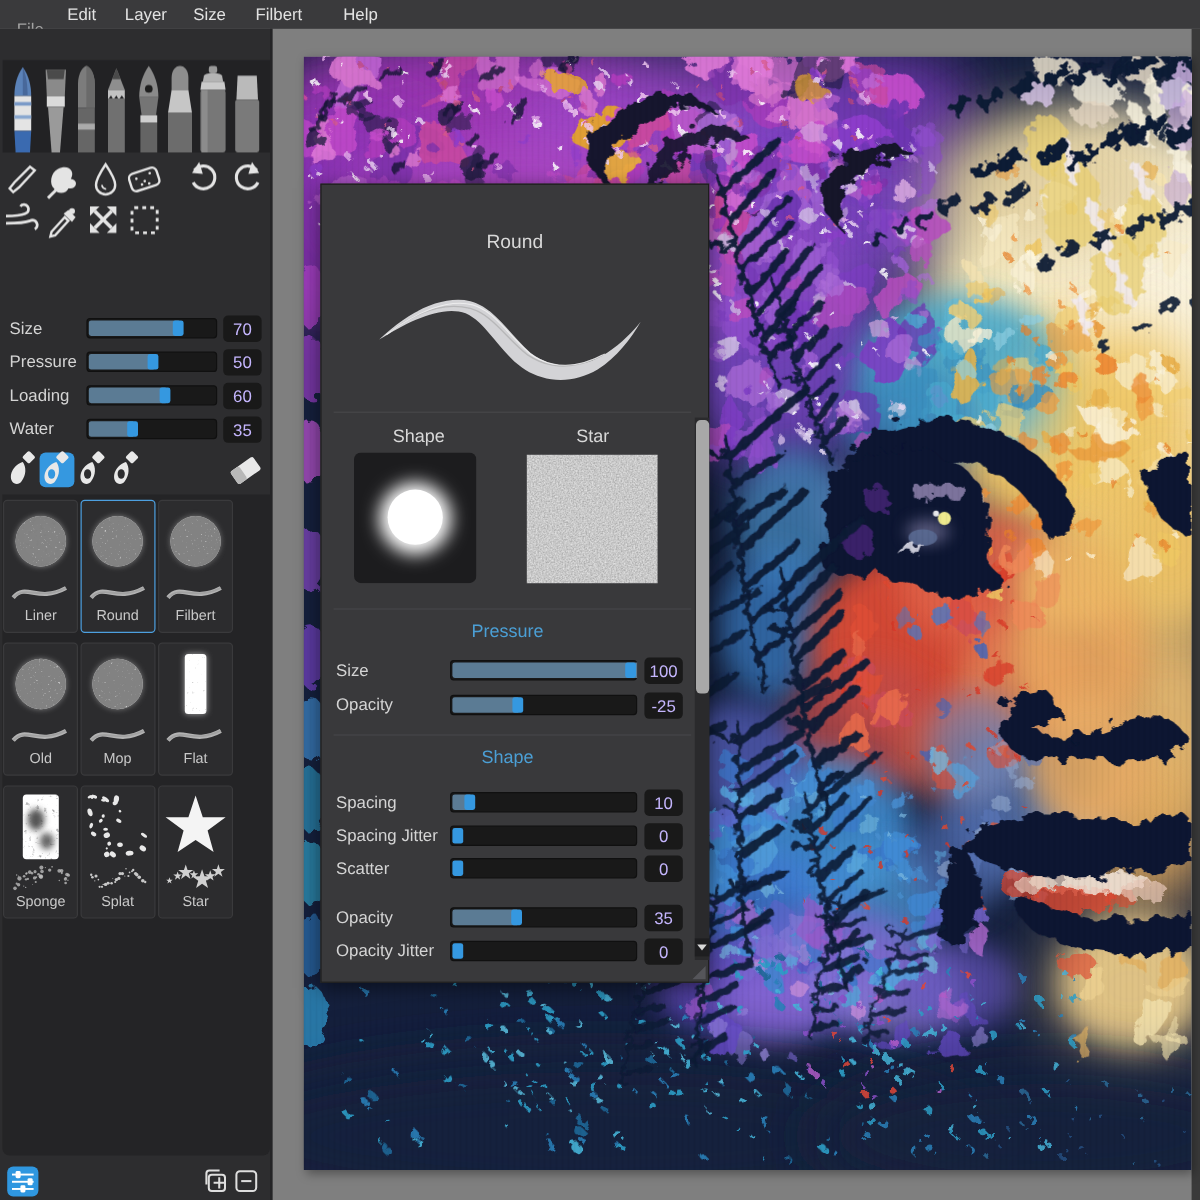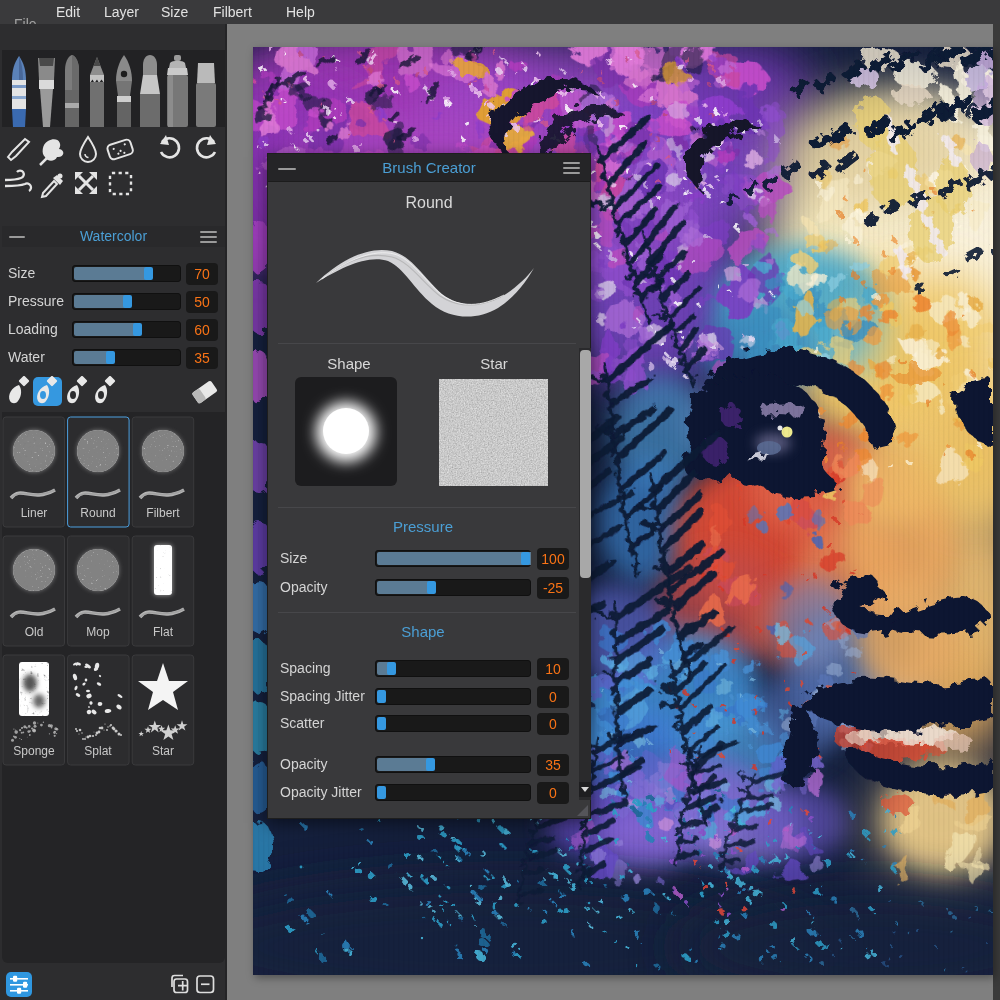--- a/index.html
+++ b/index.html
@@ -5,21 +5,21 @@
 body{width:1000px;height:1000px;overflow:hidden;font-family:"Liberation Sans",sans-serif;background:#7f7f7f;position:relative}
 .abs{position:absolute}
 .blue{color:#4b9fd5}
 .panel-title{font-size:14px;text-align:center;color:#4b9fd5}
 .mini{position:absolute;width:16px;height:2px;background:#9a9a9a;border-radius:1px}
 .ham{position:absolute;width:17px;height:12px;display:flex;flex-direction:column;justify-content:space-between}
 .ham div{height:2px;background:#9a9a9a;border-radius:1px}
 .slider{position:absolute;height:17px;background:#191919;border-radius:3px;border:1px solid #101010}
 .sfill{position:absolute;left:1px;top:1px;bottom:1px;background:#5b7b94;border-radius:2px 0 0 2px}
 .shandle{position:absolute;top:1px;bottom:1px;width:9px;background:#3598e0;border-radius:2px}
-.vbox{position:absolute;height:22px;background:#191919;border-radius:4px;color:#f97316;font-size:14px;text-align:center;line-height:22px}
+.vbox{position:absolute;height:22px;background:#191919;border-radius:4px;color:#c4b5fd;font-size:14px;text-align:center;line-height:22px}
 .slabel{position:absolute;color:#d4d4d4;font-size:14px}
 .sep{position:absolute;height:1px;background:#47474a}
 </style></head><body>
 <div class="abs" style="left:227px;top:24px;width:773px;height:976px;background:#7f7f7f"></div>
 <div class="abs" style="left:993px;top:24px;width:7px;height:976px;background:#3a3a3a"></div>
 <div class="abs" style="left:253px;top:47px;width:740px;height:928px;overflow:hidden;box-shadow:2px 3px 8px rgba(0,0,0,0.35)">
     <svg width="740" height="928" viewBox="0 0 740 928" style="position:absolute;left:0;top:0">
       <defs>
 <filter id="b24" x="-60%" y="-60%" width="220%" height="220%">
           <feGaussianBlur stdDeviation="24"></feGaussianBlur>
@@ -1837,29 +1837,20 @@
         <path d="M79 46 L93 60 M93 46 L79 60"></path>
       </g>
       <g fill="#e4e4e4">
         <path d="M75 42 L83 42 L75 50 Z"></path>
         <path d="M97 42 L89 42 L97 50 Z"></path>
         <path d="M75 64 L83 64 L75 56 Z"></path>
         <path d="M97 64 L89 64 L97 56 Z"></path>
       </g>
       <rect x="110" y="43" width="21" height="21" rx="2" fill="none" stroke="#e4e4e4" stroke-width="2.4" stroke-dasharray="3.2 3.4"></rect>
     </svg>
-    <div class="abs" style="left:2px;top:202px;width:223px;height:21px;background:#29292b">
-      <div class="panel-title" style="line-height:21px">Watercolor</div>
-      <div class="mini" style="left:7px;top:10px"></div>
-      <div class="ham" style="right:8px;top:5px">
-        <div></div>
-        <div></div>
-        <div></div>
-      </div>
-    </div>
     <div class="slabel" style="left:8px;top:241px">Size</div>
 <div class="slider" style="left:72px;top:241px;width:109px">
       <div class="sfill" style="width:75px"></div>
       <div class="shandle" style="left:71px"></div>
     </div>
 <div class="vbox" style="left:186px;top:239px;width:32px">70</div>
     <div class="slabel" style="left:8px;top:269px">Pressure</div>
 <div class="slider" style="left:72px;top:269px;width:109px">
       <div class="sfill" style="width:54px"></div>
       <div class="shandle" style="left:50px"></div>
@@ -2081,29 +2072,20 @@
       <g fill="none" stroke="#dedede" stroke-width="1.7">
         <path d="M172 24 L172 15 A2.5 2.5 0 0 1 174.5 12.5 L183 12.5"></path>
         <rect x="174" y="16" width="13.5" height="13.5" rx="2.5"></rect>
       </g>
       <path d="M178 22.7 L187.5 22.7 M182.7 18 L182.7 27.5" stroke="#dedede" stroke-width="1.7"></path>
       <rect x="197" y="13" width="16.5" height="16.5" rx="3" fill="none" stroke="#dedede" stroke-width="1.7"></rect>
       <rect x="201" y="20.4" width="8.5" height="1.7" fill="#dedede"></rect>
     </svg>
   </div>
 <div class="abs" style="left:267px;top:153px;width:324px;height:666px;background:#39393b;border:1px solid #1e1e1e;box-shadow:0 4px 16px rgba(0,0,0,0.5)">
-    <div class="abs" style="left:0;top:0;width:322px;height:28px;background:#252527;border-bottom:1px solid #1c1c1c">
-      <div class="panel-title" style="line-height:28px;font-size:15px">Brush Creator</div>
-      <div class="mini" style="left:10px;top:14px;width:18px"></div>
-      <div class="ham" style="right:10px;top:8px">
-        <div></div>
-        <div></div>
-        <div></div>
-      </div>
-    </div>
     <div class="abs" style="left:0;top:40px;width:322px;text-align:center;font-size:16px;color:#d8d8d8">Round</div>
     <svg class="abs" style="left:40px;top:72px" width="240" height="110" viewBox="0 0 240 110">
 <defs>
         <filter id="sb" x="-20%" y="-20%" width="140%" height="140%">
           <feGaussianBlur stdDeviation="0.6"></feGaussianBlur>
         </filter>
       </defs>
 <g filter="url(#sb)">
 <path d="M8 57 C34 32 62 20 84 25 C104 30 116 52 134 68 C152 82 176 82 198 68 C210 60 220 50 226 42 C218 56 206 72 190 82 C168 95 142 93 124 78 C106 63 96 42 80 35 C60 28 32 42 8 57 Z" fill="#dadadc" opacity="0.96"></path>
 <path d="M18 50 C42 32 64 26 84 31 C102 36 114 56 132 70 C150 82 172 82 194 70" stroke="#ababad" stroke-width="1.2" fill="none" opacity="0.7"></path>

